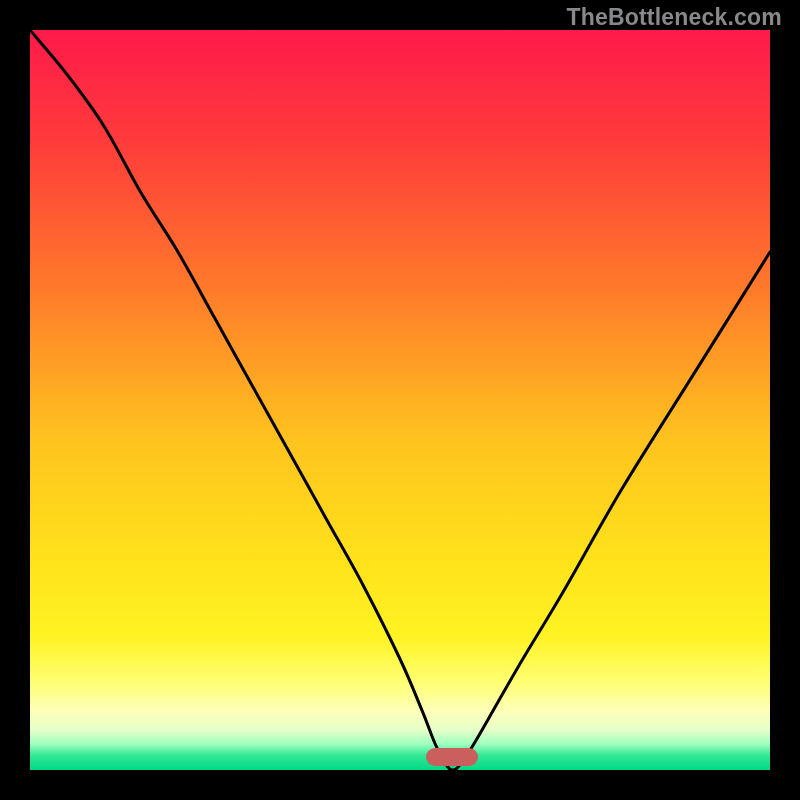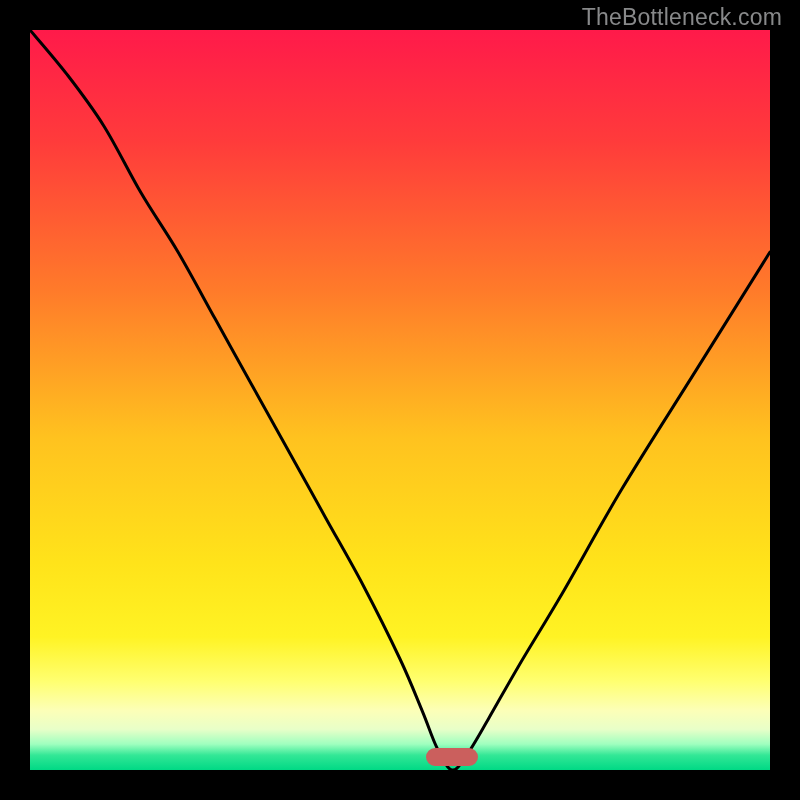--- a/index.html
+++ b/index.html
@@ -46,21 +46,21 @@
     background: #cb5f5d;
   }
   .watermark {
     position: absolute;
     top: 4px;
     right: 18px;
     font-family: Arial, Helvetica, sans-serif;
     font-size: 23px;
     color: #88898a;
     letter-spacing: 0.2px;
-    font-weight: 400;
+    font-weight: 700;
   }
 </style>
 </head>
 <body>
 
 <div class="frame">
   <div class="watermark">TheBottleneck.com</div>
   <div class="plot">
     <div class="gradient" id="grad" style="background: linear-gradient(rgb(255, 26, 74) 0%, rgb(255, 59, 59) 15%, rgb(255, 122, 42) 35%, rgb(255, 194, 31) 55%, rgb(255, 227, 26) 72%, rgb(255, 243, 36) 82%, rgb(255, 255, 112) 88%, rgb(252, 255, 184) 92%, rgb(232, 255, 200) 94.5%, rgb(159, 255, 191) 96.5%, rgb(51, 231, 150) 98%, rgb(0, 217, 133) 100%);"></div>
     <svg class="curve" viewBox="0 0 740 740" preserveAspectRatio="none">

